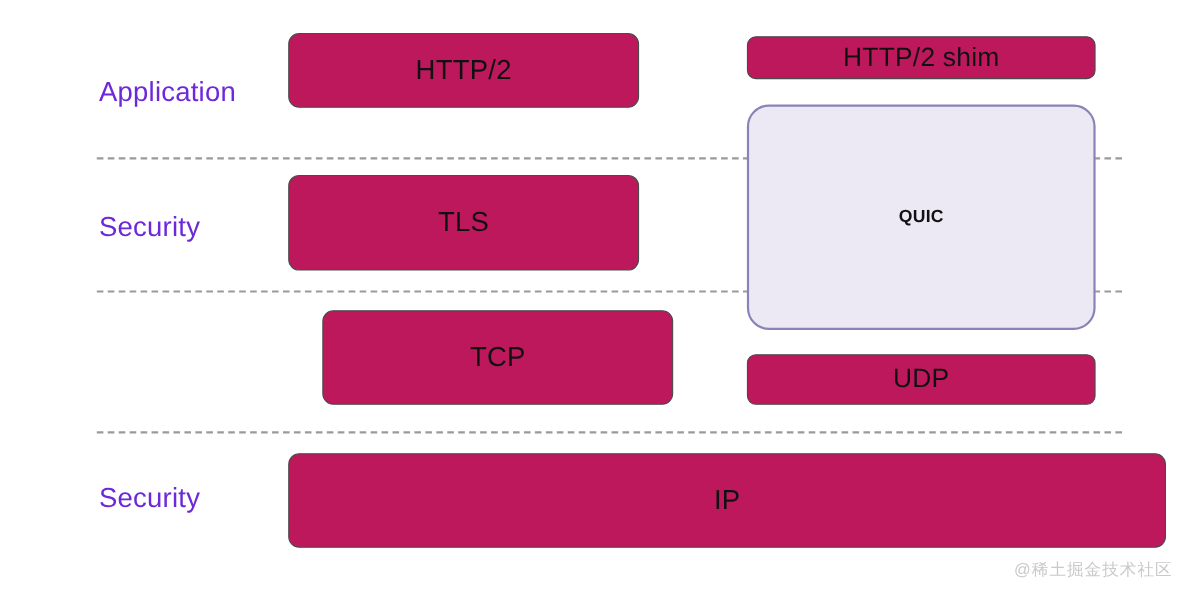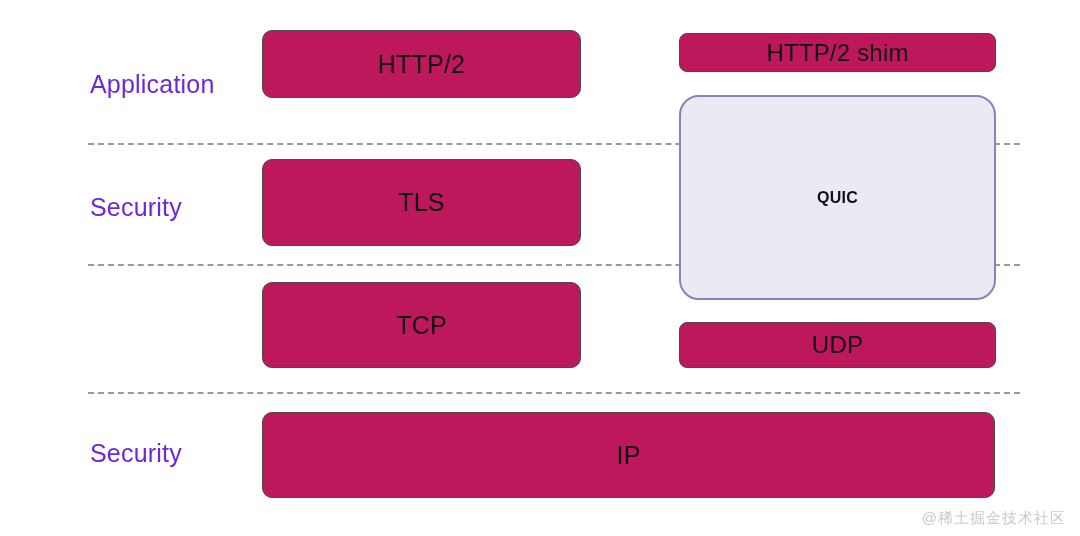--- a/index.html
+++ b/index.html
@@ -65,25 +65,25 @@
     border: 2.4px solid #8b82b8;
     border-radius: 20px;
     font-weight: bold;
     font-size: 16px;
     z-index: 3;
   }
 
   
   .col-left  { left: 262px; width: 319px; }
   .col-right { left: 679px; width: 317px; }
-  .col-full  { left: 262px; width: 733px; }
+  .col-full  { left: 262px; width: 798px; }
 
   .row-http  { top: 30px;  height: 68px; }
   .row-tls   { top: 159px; height: 87px; }
-  .row-tcp   { top: 282px; height: 86px; }
+  .row-tcp   { top: 282px; height: 86px; margin-left: 31px; }
   .row-ip    { top: 412px; height: 86px; }
   .row-shim  { top: 33px;  height: 39px; }
   .row-quic  { top: 95px;  height: 205px; }
   .row-udp   { top: 322px; height: 46px; }
 
   
   .watermark {
     position: absolute;
     right: 14px;
     bottom: 8px;

